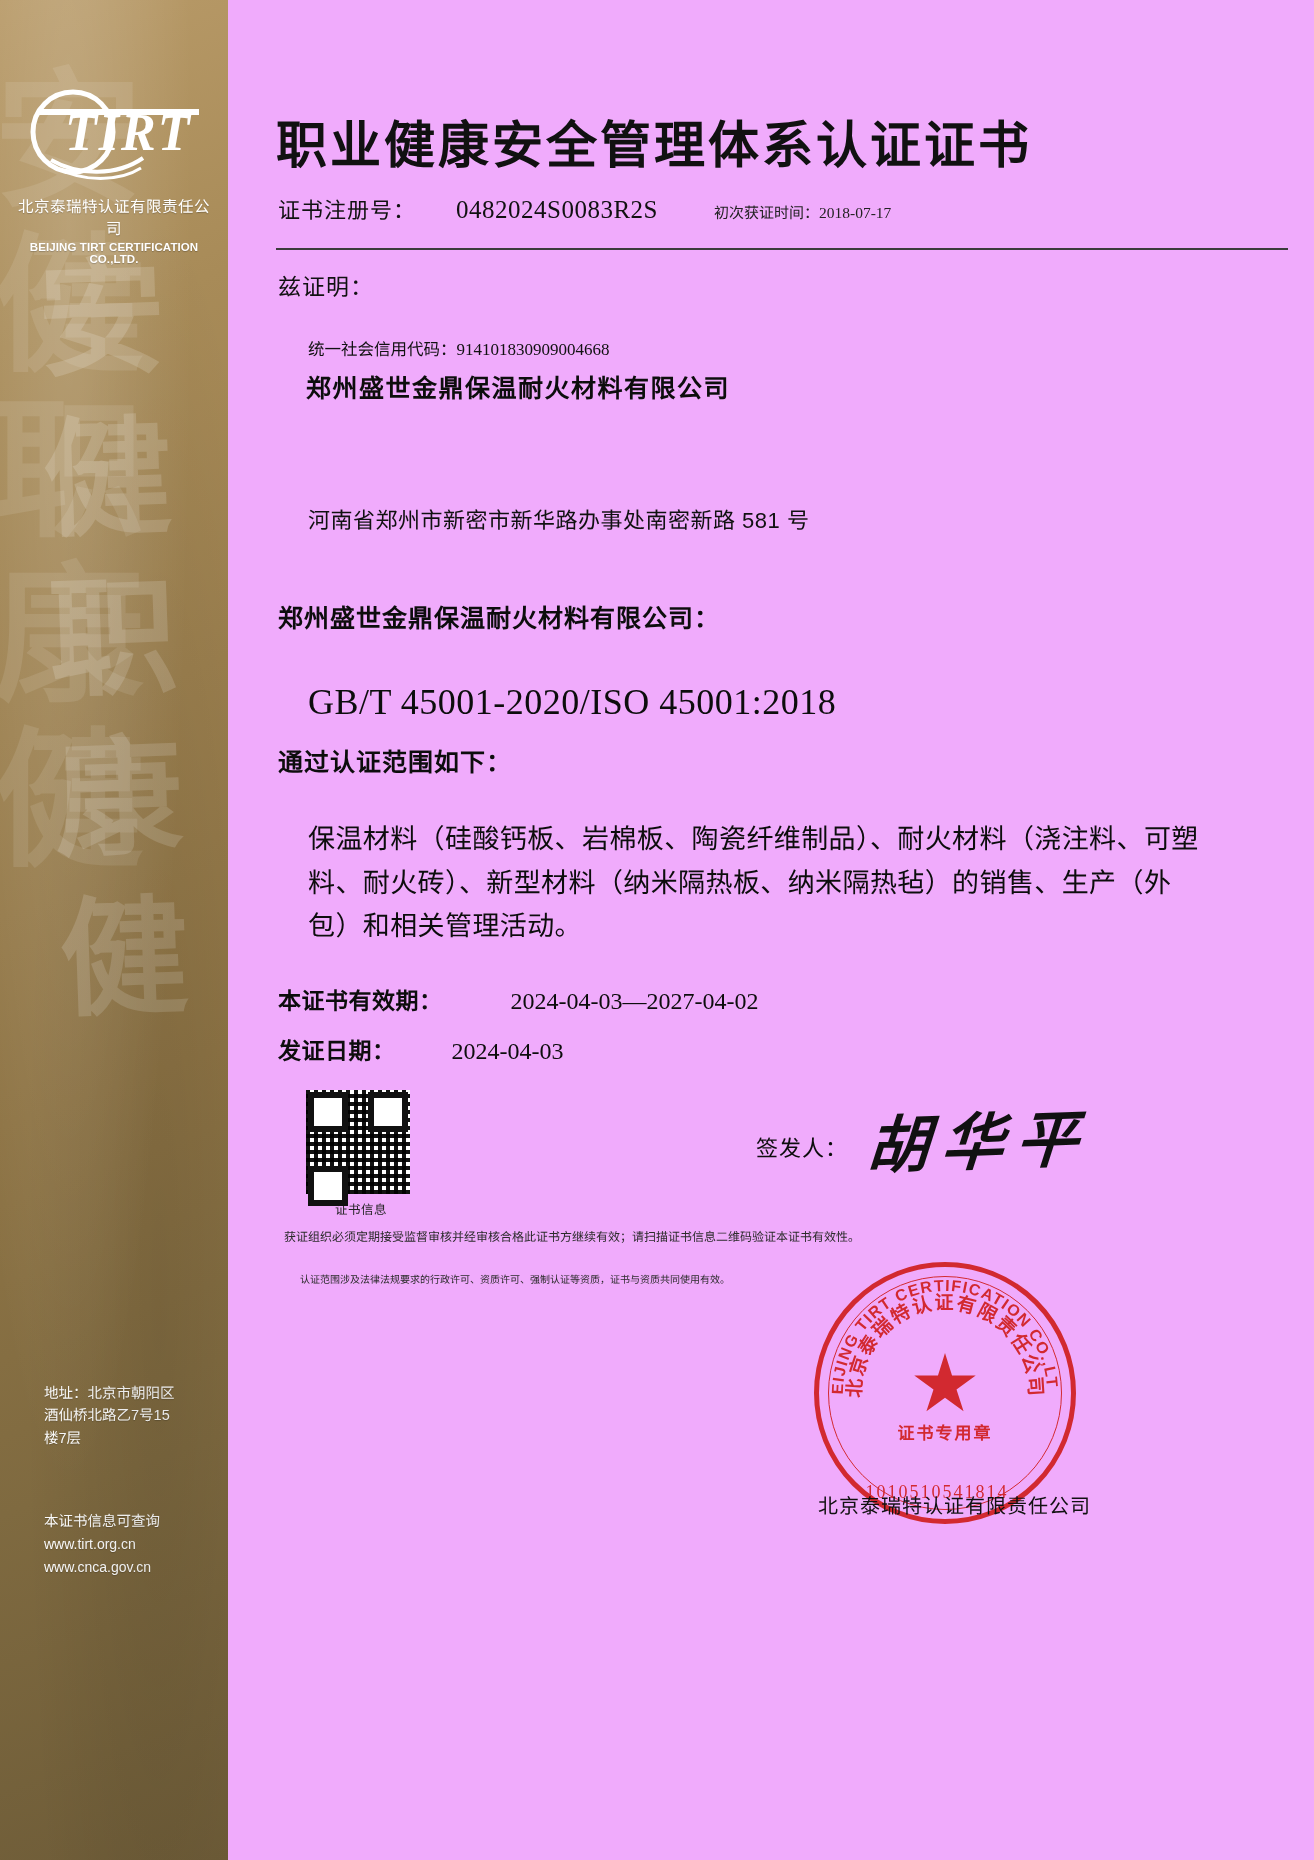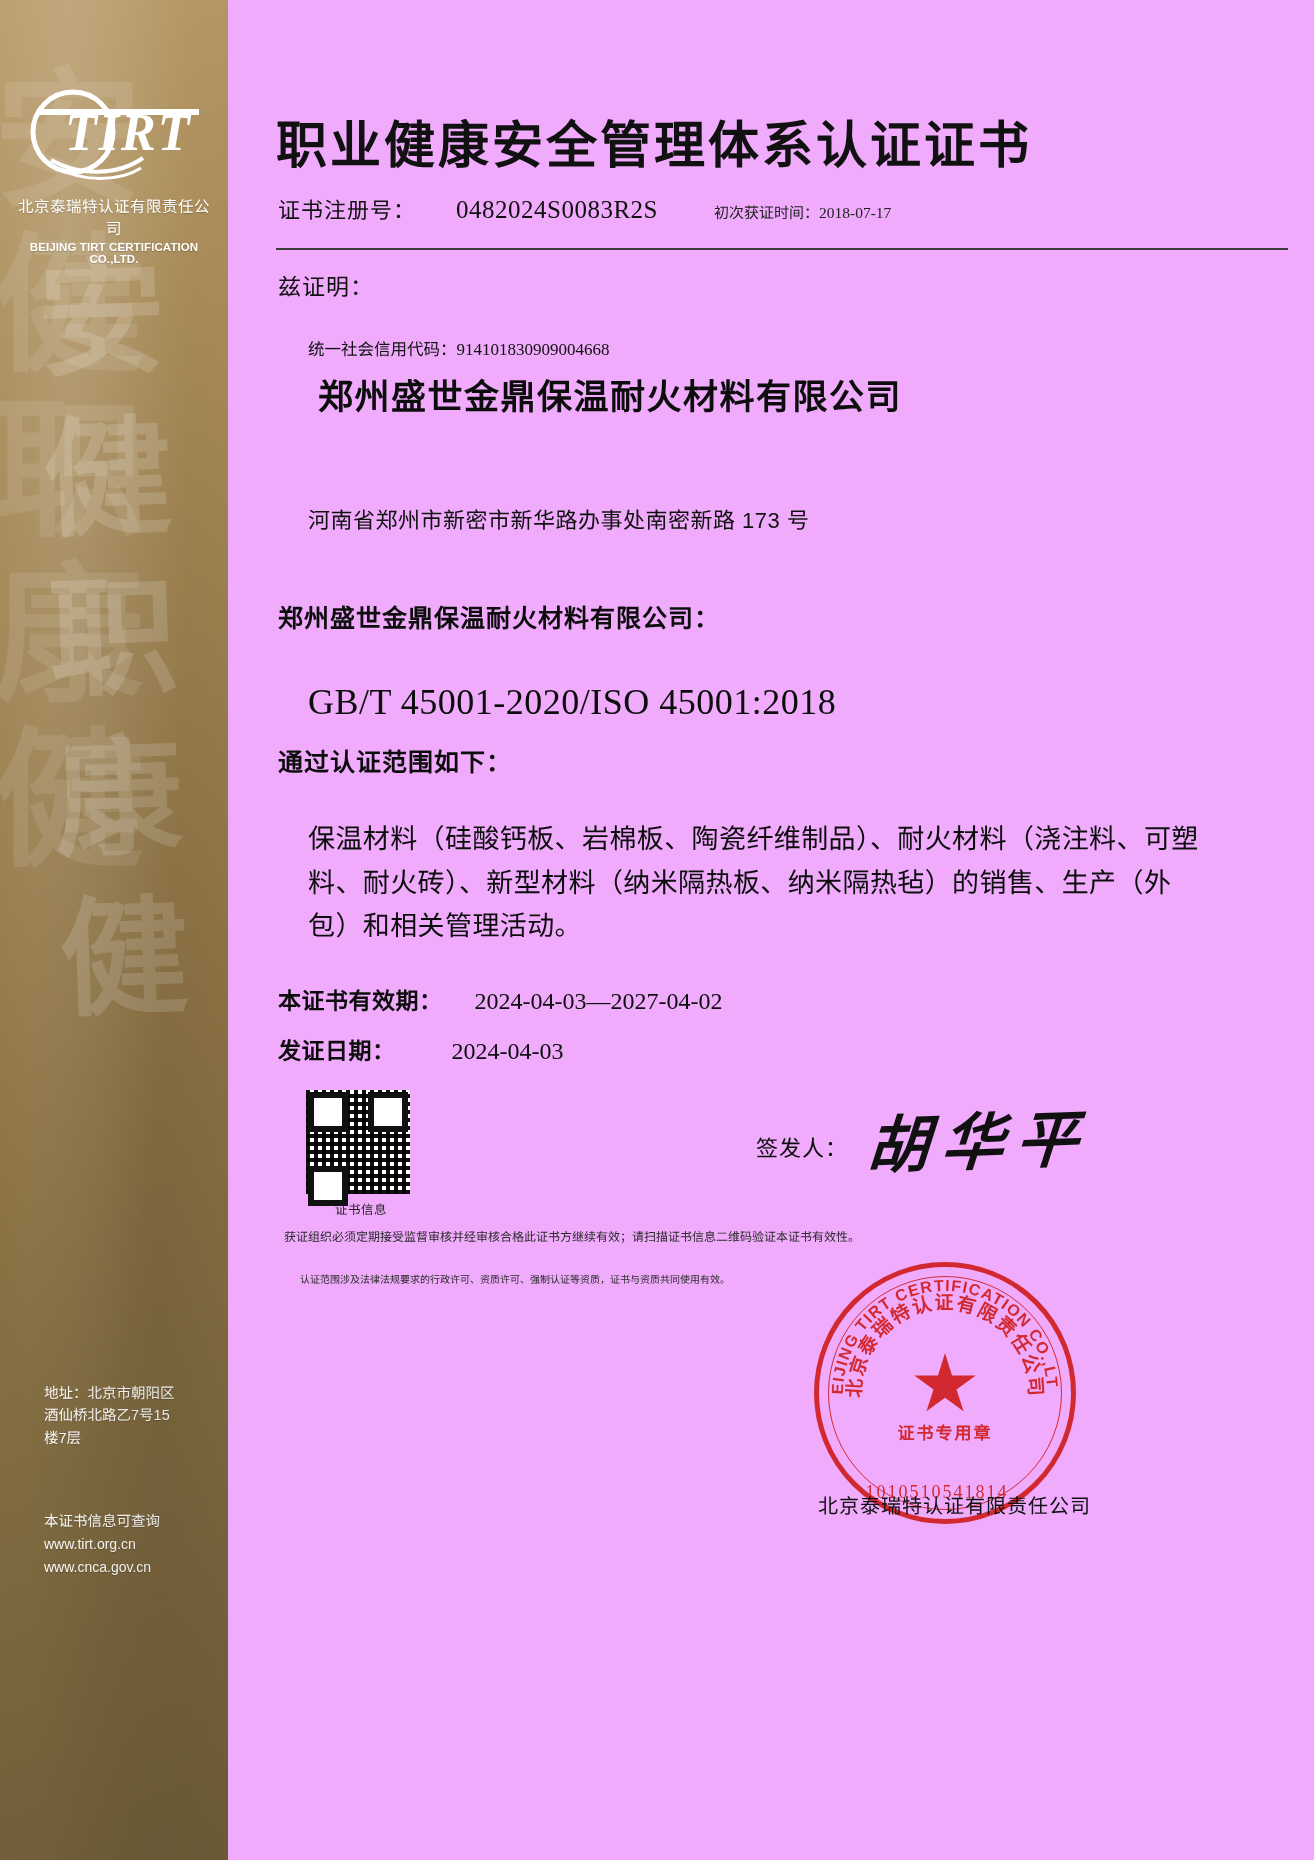--- a/index.html
+++ b/index.html
@@ -201,23 +201,23 @@
     font-size: 16.5px;
     color: #111111;
     font-family: "Liberation Sans", sans-serif;
   }
   .credit-code .num {
     font-family: "Liberation Serif", serif;
     font-size: 17px;
   }
   .company {
     position: absolute;
-    left: 90px;
+    left: 78px;
     top: 368px;
-    font-size: 35px;
+    font-size: 25px;
     font-weight: bold;
     color: #0d0d0d;
     letter-spacing: 1.5px;
   }
   .address {
     position: absolute;
     left: 80px;
     top: 502px;
     font-size: 22px;
     color: #111111;
@@ -261,21 +261,21 @@
     color: #0d0d0d;
     letter-spacing: 0.4px;
   }
 
   .valid-row, .issue-row {
     position: absolute;
     left: 50px;
     display: flex;
     align-items: baseline;
   }
-  .valid-row { top: 982px; }
+  .valid-row { top: 982px; gap: 36px; }
   .issue-row { top: 1032px; }
   .vi-label {
     font-size: 23px;
     font-weight: bold;
     color: #0d0d0d;
     letter-spacing: 0.5px;
   }
   .vi-value {
     margin-left: 32px;
     font-size: 24px;
@@ -507,21 +507,21 @@
     <div class="divider"></div>
 
     <div class="hereby">兹证明：</div>
 
     <div class="credit-code">
       <span>统一社会信用代码：</span><span class="num">914101830909004668</span>
     </div>
 
     <div class="company">郑州盛世金鼎保温耐火材料有限公司</div>
 
-    <div class="address">河南省郑州市新密市新华路办事处南密新路 173 号</div>
+    <div class="address">河南省郑州市新密市新华路办事处南密新路 581 号</div>
 
     <div class="standard-head">郑州盛世金鼎保温耐火材料有限公司：</div>
     <div class="standard-value">GB/T 45001-2020/ISO 45001:2018</div>
 
     <div class="scope-head">通过认证范围如下：</div>
     <div class="scope-body">保温材料（硅酸钙板、岩棉板、陶瓷纤维制品）、耐火材料（浇注料、可塑料、耐火砖）、新型材料（纳米隔热板、纳米隔热毡）的销售、生产（外包）和相关管理活动。</div>
 
     <div class="valid-row">
       <span class="vi-label">本证书有效期：</span>
       <span class="vi-value">2024-04-03—2027-04-02</span>

